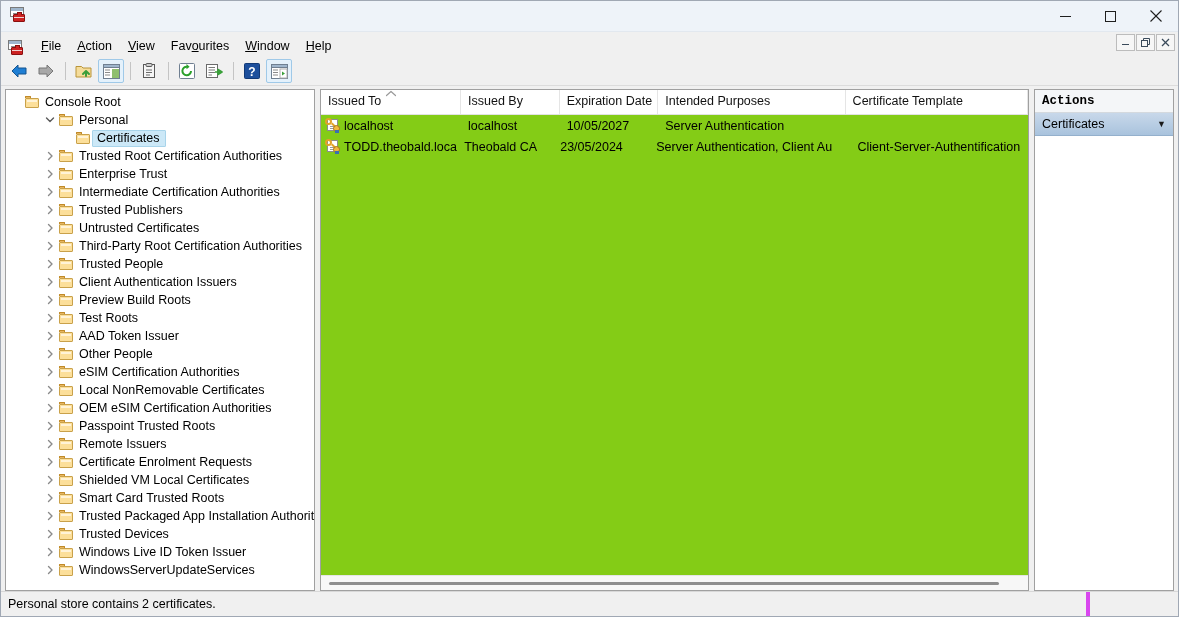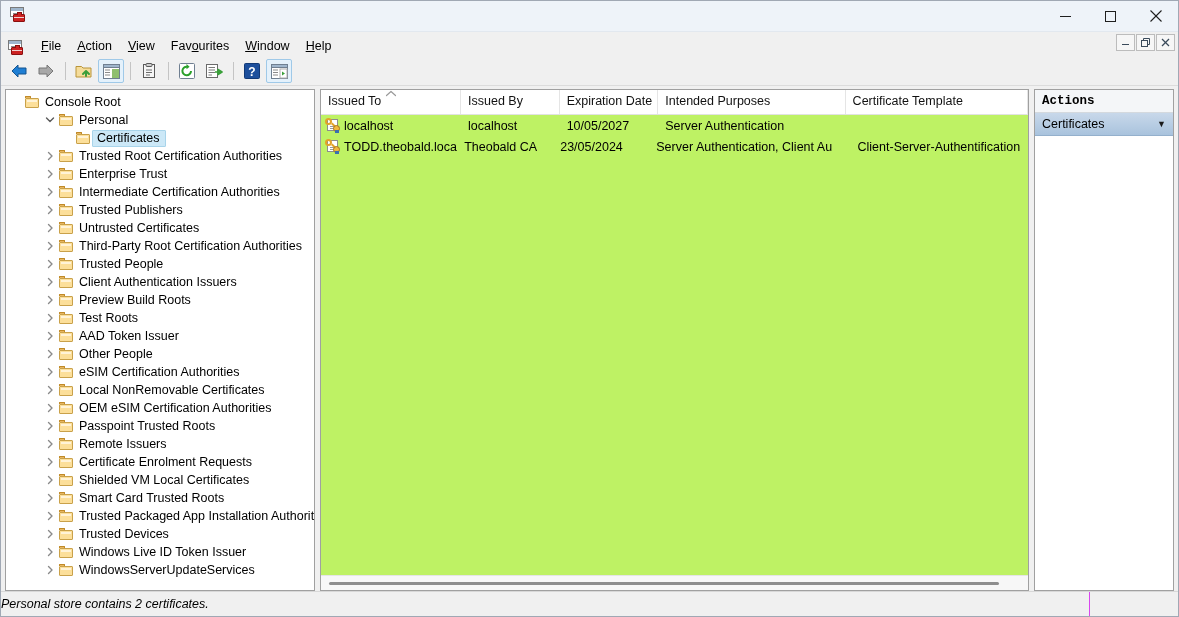--- a/index.html
+++ b/index.html
@@ -376,21 +376,21 @@
     left: 50%;
     top: -1px;
     transform: translateX(-50%);
     color: #8a8a8a;
     font-size: 10px;
     line-height: 10px;
   }
   .lv-body {
     flex: 1;
     overflow: hidden;
-    background: #bef264;
+    background: #84cc16;
     position: relative;
   }
   .lv-row {
     height: 21px;
     display: flex;
     align-items: center;
     font-size: 12.5px;
     color: #000;
   }
   .lv-cell {
@@ -515,26 +515,26 @@
     display: flex;
     align-items: center;
     background: #f0f0f0;
     border-top: 1px solid #d8d8d8;
     flex: none;
     font-size: 12.5px;
     color: #000;
   }
   .status-main {
     flex: 1;
-    border-right: 1px solid #d946ef;
+    padding-left: 7px;
+    border-right: 4px solid #d946ef;
     height: 100%;
     display: flex;
     align-items: center;
     box-sizing: border-box;
-    font-style: italic;
   }
   .status-right {
     width: 88px;
     height: 100%;
   }
 </style>
 </head>
 <body>
 
 <div class="app-window">

